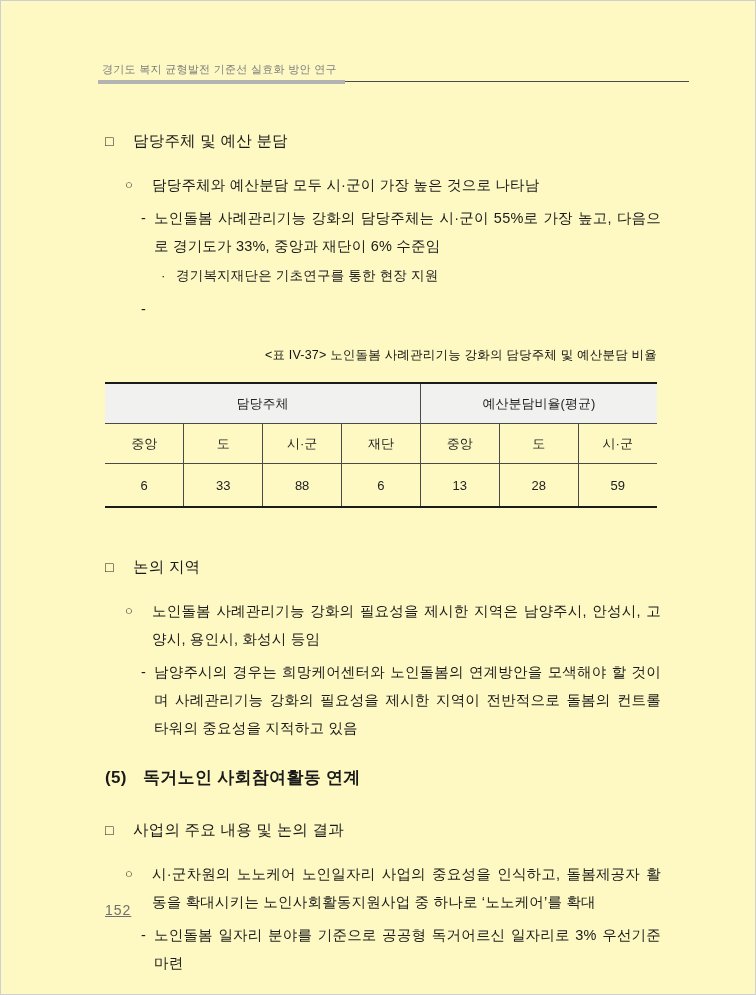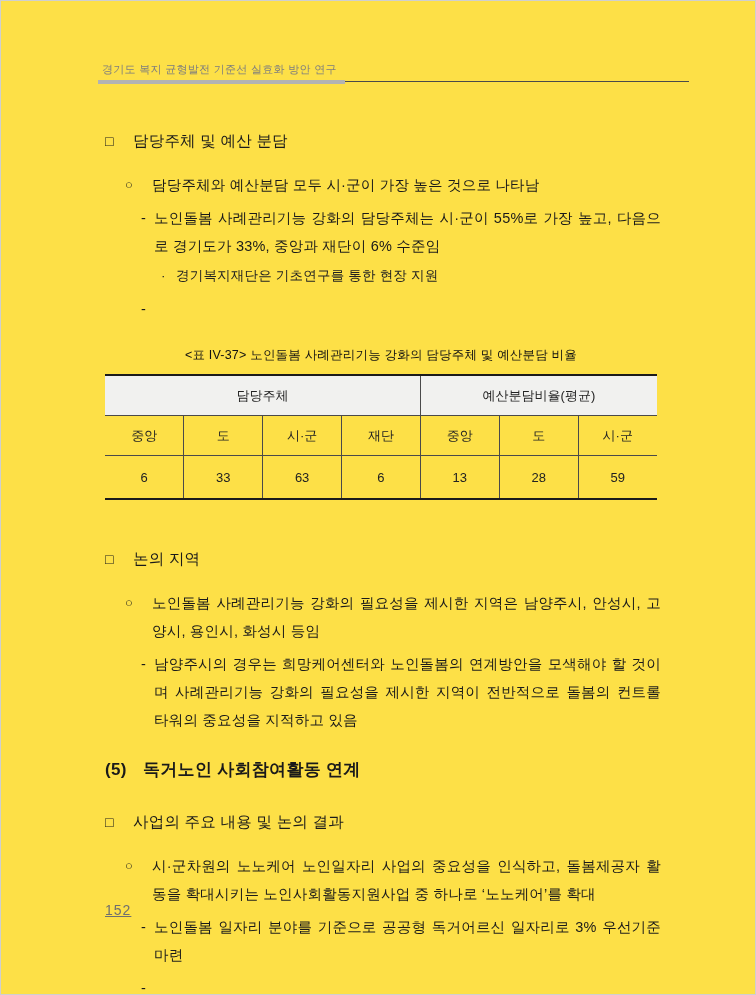--- a/index.html
+++ b/index.html
@@ -1,19 +1,19 @@
 <!DOCTYPE html>
 <html><head>
 <meta charset="utf-8">
 <style>
   html,body{margin:0;padding:0;background:#e9e9e9;}
   .page{
     position:relative;
     width:756px;height:995px;
-    background:#fde047;
+    background:#fef9c3;
     border:1px solid #cfcfcf;
     box-sizing:border-box;
     font-family:"Liberation Sans","DejaVu Sans",sans-serif;
     color:#1a1a1a;
     overflow:hidden;
   }
   
   .running-header{
     margin:60px 66px 0 97px;
     border-bottom:1px solid #4a4a4a;
@@ -45,23 +45,23 @@
   .h-circle{padding-left:124px;margin-top:16px;}
   .h-circle .marker{width:27px;font-size:13px;}
   .dash{padding-left:140px;margin-top:5px;}
   .dash .marker{width:13px;}
   .dot{padding-left:160px;margin-top:2px;font-size:13.5px;color:#222;}
   .dot .marker{width:15px;}
   .sec5{padding-left:104px;margin-top:22px;font-size:17px;font-weight:bold;letter-spacing:.3px;}
   .sec5 .marker{width:38px;}
   
   .tbl-caption{
-    margin:24px 0 10px 104px;
+    margin:24px 0 18px 104px;
     width:552px;
-    text-align:center;
+    text-align:right;
     font-size:12.5px;
     letter-spacing:.2px;
     color:#111;
   }
   table.stat{
     margin-left:104px;
     width:552px;
     border-collapse:collapse;
     table-layout:fixed;
     text-align:center;
@@ -139,21 +139,21 @@
           <td>도</td>
           <td>시·군</td>
           <td>재단</td>
           <td>중앙</td>
           <td>도</td>
           <td>시·군</td>
         </tr>
         <tr class="vals">
           <td>6</td>
           <td>33</td>
-          <td>63</td>
+          <td>88</td>
           <td>6</td>
           <td>13</td>
           <td>28</td>
           <td>59</td>
         </tr>
       </tbody>
     </table>
 
     <div class="row h-square">
       <span class="marker">□</span>

